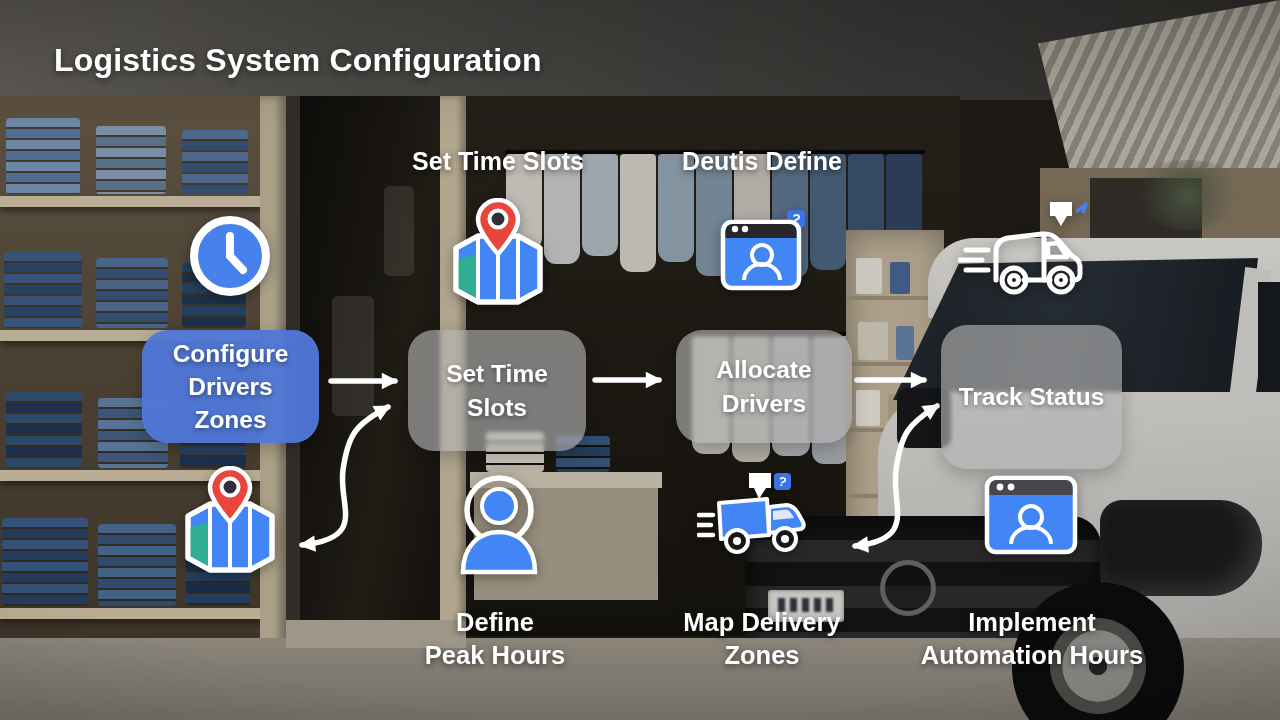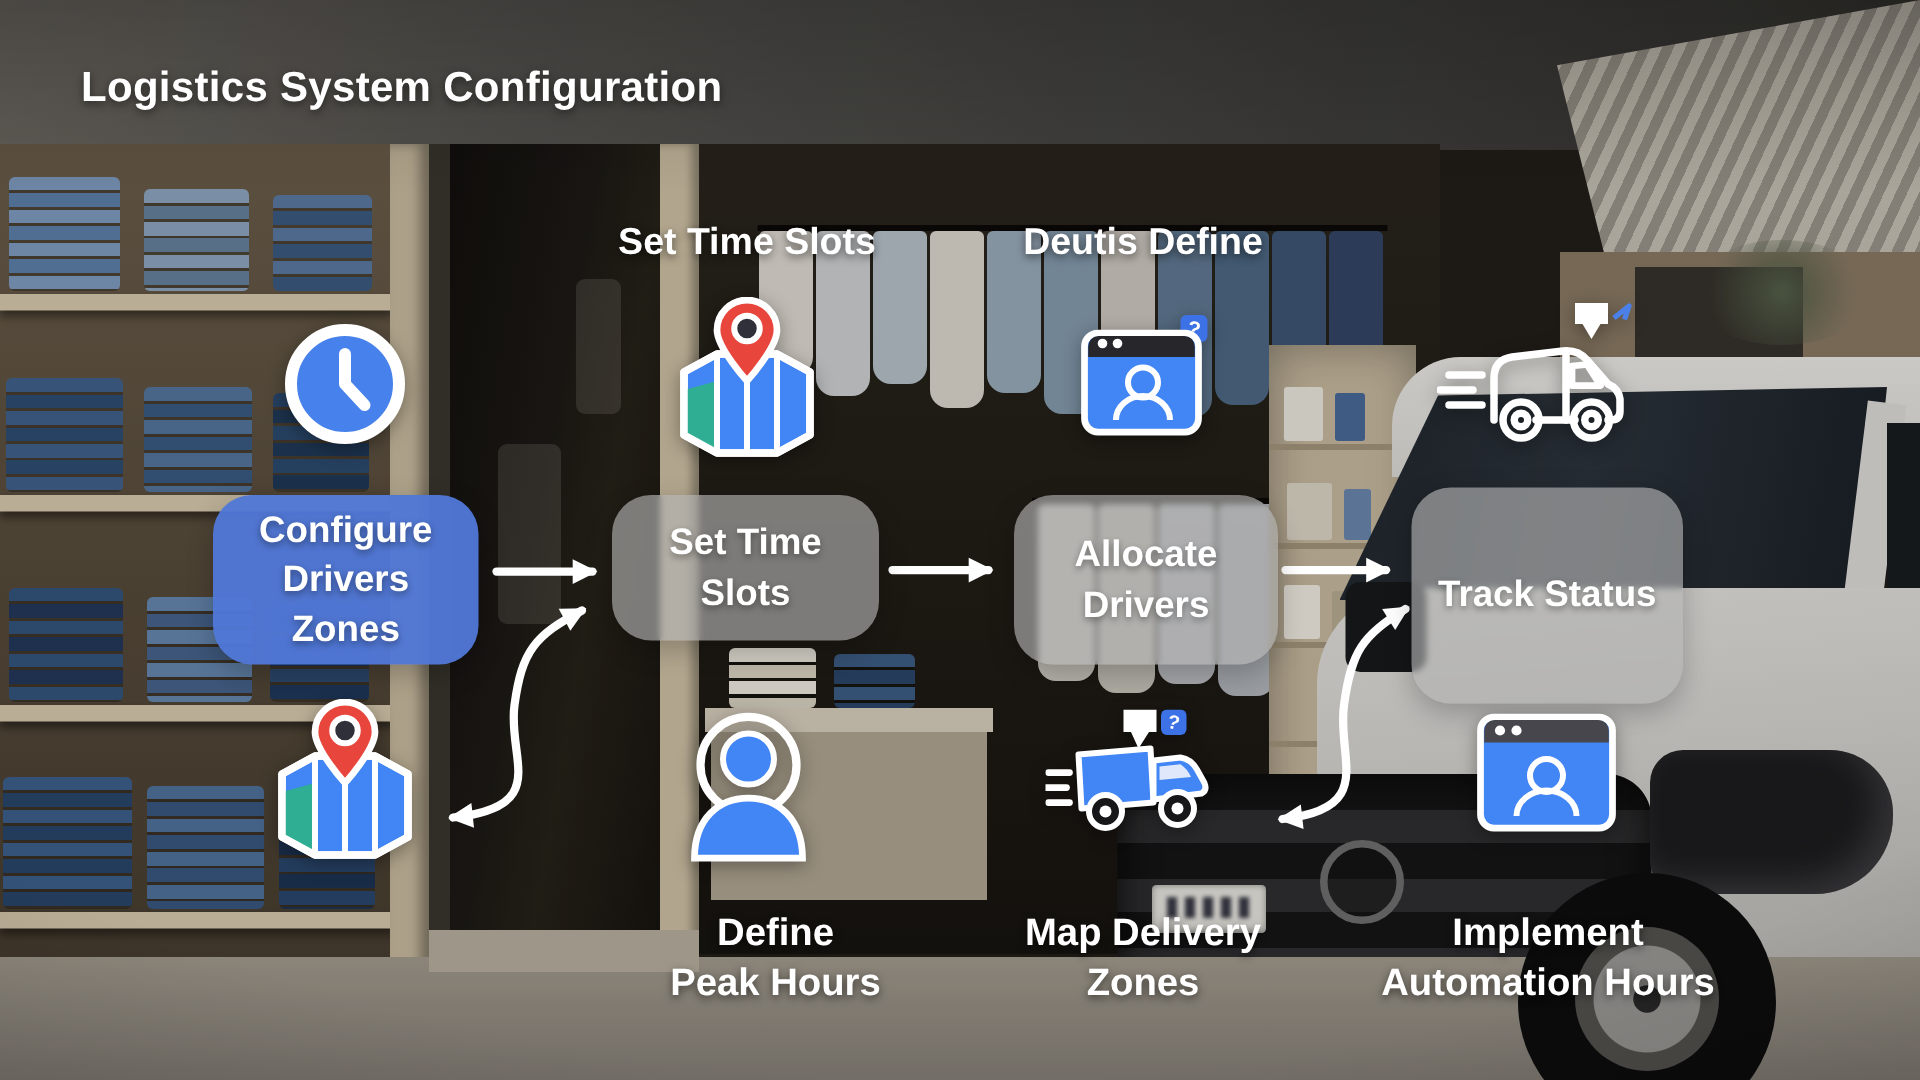--- a/index.html
+++ b/index.html
@@ -67,37 +67,37 @@
   .tire{position:absolute;left:0;top:0;width:172px;height:172px;border-radius:50%;background:#0d0d0f;}
   .rim{position:absolute;left:38px;top:36px;width:96px;height:96px;border-radius:50%;
     background:radial-gradient(circle,#2a2a2a 0 13%,#9b9995 14% 52%,#55534f 53% 72%,#3a3936 73% 100%);}
   .ground{left:0;top:638px;width:1280px;height:82px;background:linear-gradient(180deg,#a29b8e,#857f77);}
   .threshold{left:286px;top:620px;width:180px;height:28px;background:#b9b0a0;}
   .vignette{inset:0;background:
      linear-gradient(180deg,rgba(0,0,0,.18) 0%,rgba(0,0,0,0) 18%),
      radial-gradient(120% 105% at 50% 45%,rgba(0,0,0,0) 52%,rgba(0,0,0,.30) 100%),
      rgba(0,0,0,.14);}
   
-  .title{position:absolute;left:54px;top:42px;margin:0;font-size:28px;font-weight:700;
+  .title{position:absolute;left:54px;top:42px;margin:0;font-size:32px;font-weight:700;
     letter-spacing:.2px;text-shadow:0 2px 6px rgba(0,0,0,.5);z-index:6;}
   .toplabel,.botlabel{position:absolute;text-align:center;font-weight:600;z-index:6;
     text-shadow:0 2px 6px rgba(0,0,0,.55);white-space:pre-line;}
   .toplabel{top:147px;width:270px;font-size:25px;}
   .botlabel{top:606px;width:280px;font-size:25.5px;line-height:1.3;}
   .tl1{left:87px;} .tl2{left:363px;} .tl3{left:627px;} .tl4{left:897px;}
-  .bl1{left:90px;} .bl2{left:377px;} .bl3{left:622px;} .bl4{left:892px;}
+  .bl1{left:90px;} .bl2{left:355px;} .bl3{left:622px;} .bl4{left:892px;}
   .icon{position:absolute;z-index:6;filter:drop-shadow(0 3px 6px rgba(0,0,0,.35));}
   .flow-btn{position:absolute;z-index:6;display:flex;align-items:center;justify-content:center;
     text-align:center;border:none;border-radius:26px;color:#fff;font-family:inherit;
     font-size:24.5px;font-weight:600;line-height:1.35;white-space:pre-line;cursor:pointer;
     text-shadow:0 2px 5px rgba(0,0,0,.4);box-shadow:0 6px 18px rgba(0,0,0,.22);}
   .btn-primary{background:rgba(80,120,214,.96);}
   .btn-secondary{background:rgba(180,180,180,.64);backdrop-filter:blur(2px);}
   .fb1{left:142px;top:330px;width:177px;height:113px;}
-  .fb2{left:408px;top:330px;width:178px;height:97px;}
+  .fb2{left:408px;top:330px;width:178px;height:121px;}
   .fb3{left:676px;top:330px;width:176px;height:113px;}
   .fb4{left:941px;top:325px;width:181px;height:144px;}
   .arrows{position:absolute;inset:0;z-index:5;pointer-events:none;}
 </style>
 </head>
 <body>
 
 <div class="stage">
 
   <div class="photo">

